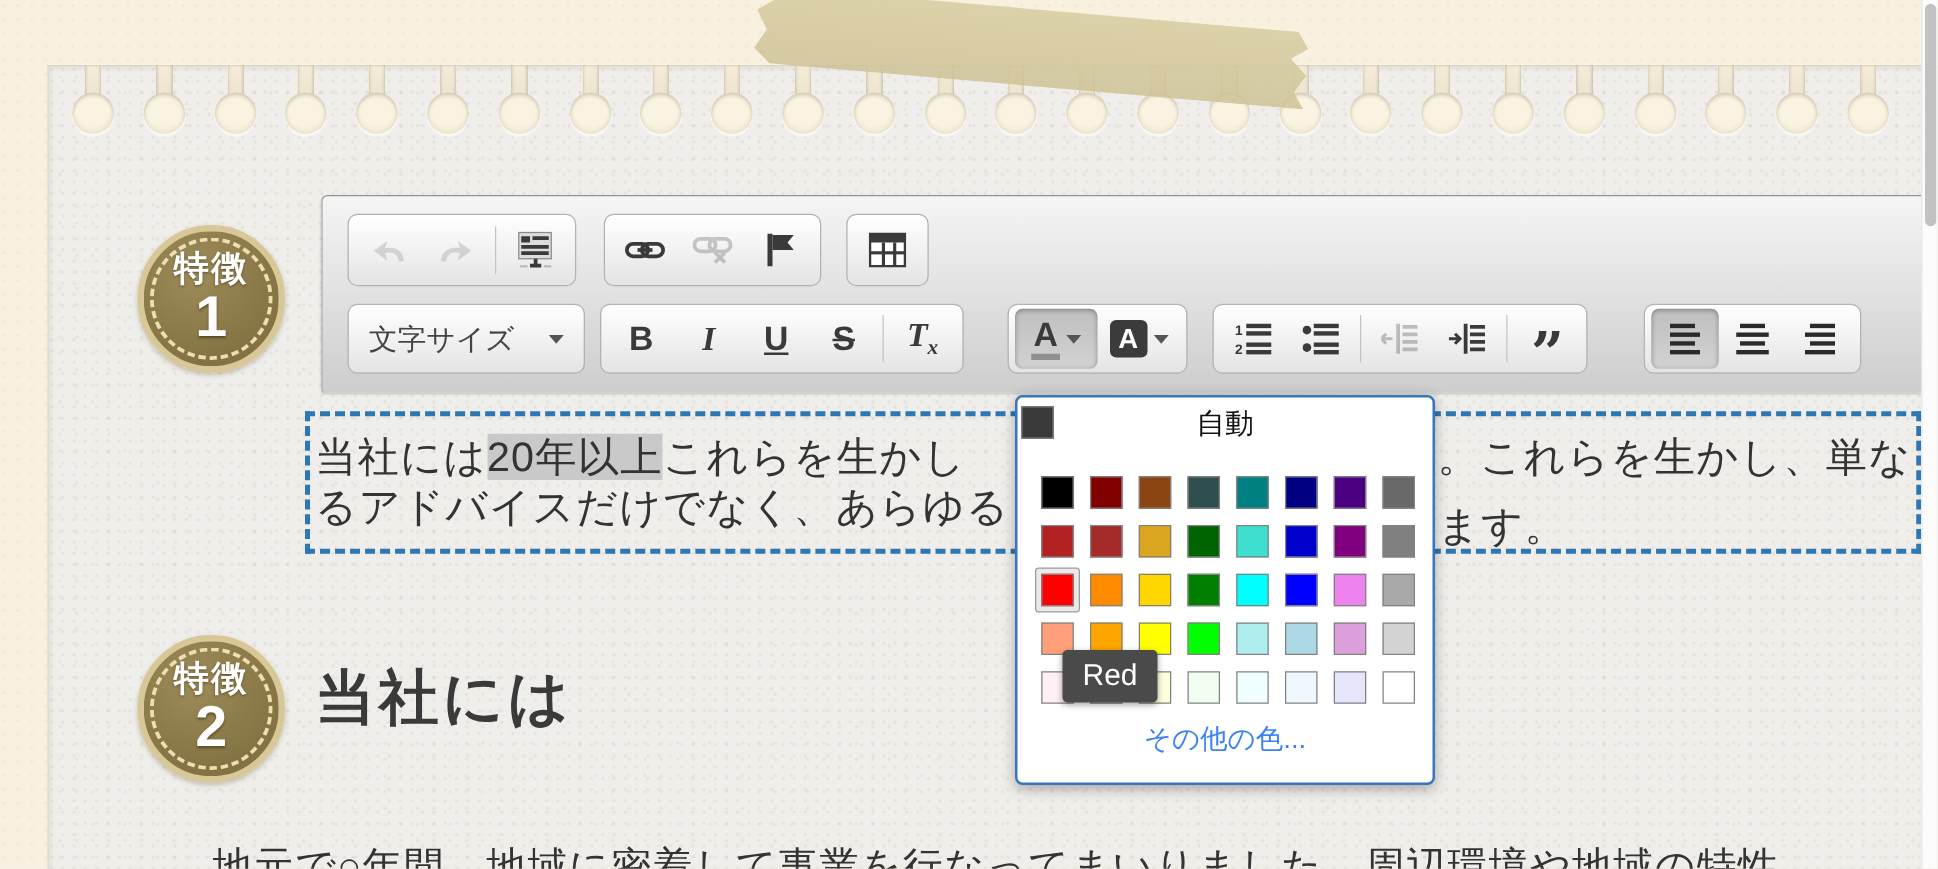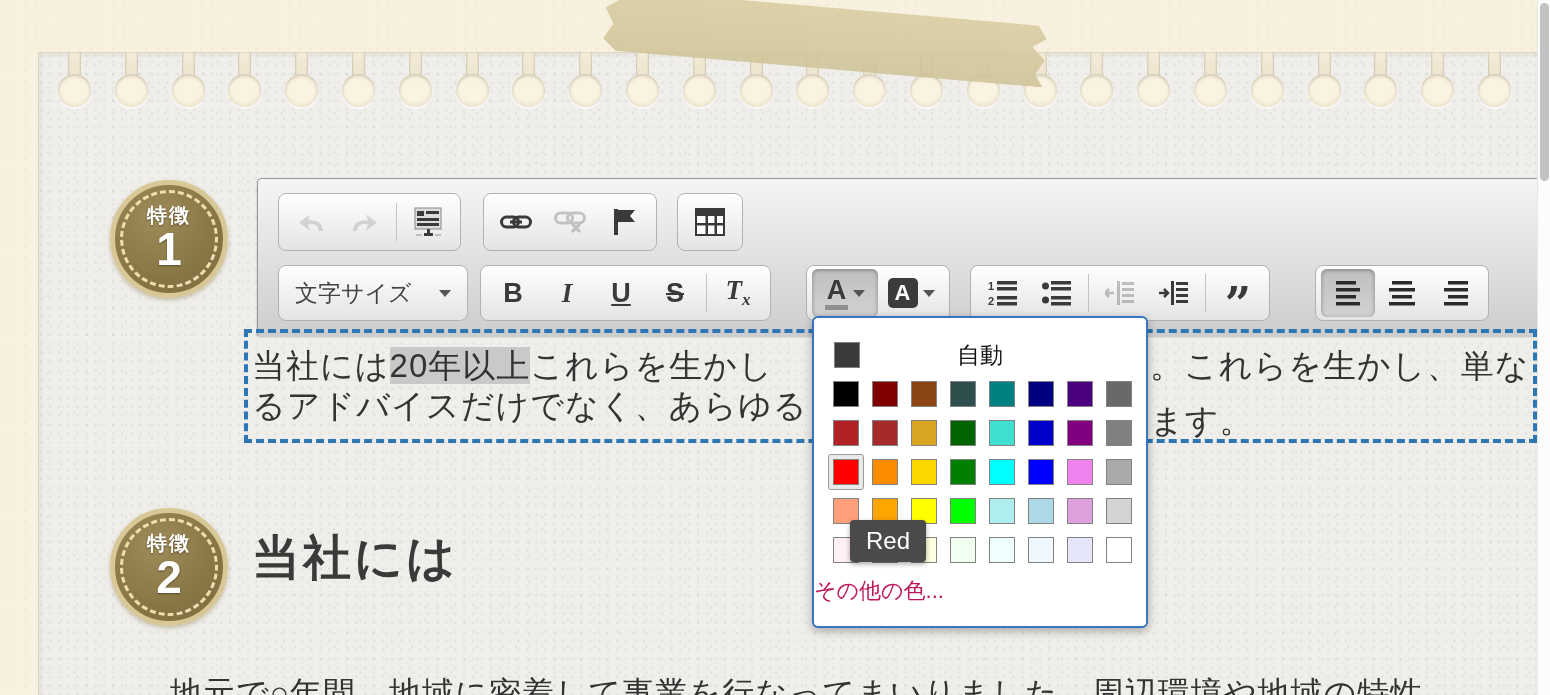--- a/index.html
+++ b/index.html
@@ -49,25 +49,25 @@
     position:absolute; width:118px; height:118px; border-radius:50%;
     background:radial-gradient(circle at 38% 30%, #9d8b59, #857242 72%);
     border:5px solid #d9c897;
     box-shadow:0 2px 4px rgba(110,95,55,.35);
     display:flex; flex-direction:column; align-items:center; justify-content:center;
     color:#fff; text-align:center;
   }
   .badge .stitch {
     position:absolute; inset:5px; border:3px dashed #ecdfb2; border-radius:50%;
   }
-  .badge .b-label { font-size:20px; font-weight:bold; letter-spacing:2px; text-shadow:0 1px 2px rgba(60,50,20,.65); line-height:1; }
+  .badge .b-label { font-size:28px; font-weight:bold; letter-spacing:2px; text-shadow:0 1px 2px rgba(60,50,20,.65); line-height:1; }
   .badge .b-num   { font-size:46px; font-weight:bold; text-shadow:0 1px 2px rgba(60,50,20,.65); line-height:1.05; }
   
   .toolbar {
-    position:absolute; left:257px; top:178px; width:1280px; height:158px;
+    position:absolute; left:257px; top:156px; width:1280px; height:158px;
     background:linear-gradient(#f5f5f5, #cdcdcd);
     border-top:1px solid #979797; border-left:1px solid #979797;
     border-top-left-radius:5px; border-bottom-left-radius:3px;
     box-shadow:0 1px 2px rgba(0,0,0,.2);
   }
   .tb-row { position:absolute; left:0; width:100%; }
   .btn-group {
     position:absolute; display:flex; align-items:center;
     background:linear-gradient(#ffffff,#e4e4e4);
     border:1px solid #b2b2b2; border-radius:8px;
@@ -112,42 +112,42 @@
   .edit-border {
     position:absolute; left:244px; top:329px; width:1293px; height:114px;
     border:4px dashed #2e77b5;
   }
   .doc-line { position:absolute; font-size:33px; color:#333; letter-spacing:1px; white-space:nowrap; }
   .hl { background:#c9c9c9; }
   
   .color-panel {
     position:absolute; left:812px; top:316px; width:336px; height:312px;
     background:#fff; border:2px solid #3875c0; border-radius:6px;
-    box-shadow:0 3px 10px rgba(0,0,0,.3); z-index:20; padding:20px;
+    box-shadow:0 3px 10px rgba(0,0,0,.3); z-index:20; padding:3px;
   }
   .auto-row { position:relative; height:34px; display:flex; align-items:center; }
   .auto-sw { width:26px; height:26px; background:#3a3a3a; border:1px solid #808080; }
   .auto-label { position:absolute; left:0; right:0; text-align:center; font-size:23px; color:#111; }
   .sw-grid {
     position:absolute; left:12px; top:56px; width:312px;
     display:grid; grid-template-columns:repeat(8,39px); grid-auto-rows:39px;
     justify-items:center; align-items:center;
   }
   .sw { width:26px; height:26px; border:1px solid #828282; }
   .sw-sel {
     width:36px; height:36px; border:1px solid #9a9a9a; background:#eaeaea;
     border-radius:3px; display:flex; align-items:center; justify-content:center;
   }
   .color-tooltip {
     position:absolute; left:36px; top:202px; width:76px; height:42px;
     background:#4a4a4a; color:#fff; border-radius:4px; z-index:25;
     display:flex; align-items:center; justify-content:center; font-size:24px;
     box-shadow:0 2px 5px rgba(0,0,0,.35);
   }
-  .more-colors { position:absolute; left:0; right:0; top:258px; text-align:left; font-size:22px; color:#be185d; }
+  .more-colors { position:absolute; left:0; right:0; top:258px; text-align:center; font-size:22px; color:#3b82f6; }
   
   .heading2 { position:absolute; left:252px; top:526px; font-size:48px; font-weight:bold; color:#3a3a3a; letter-spacing:3px; }
   .bottom-text { position:absolute; left:170px; top:672px; font-size:32px; color:#333; letter-spacing:1px; white-space:nowrap; }
   
   .scrollbar { position:absolute; right:0; top:0; width:13px; height:695px; background:#fcfcfc; border-left:1px solid #e6e6e6; z-index:40; }
   .scroll-thumb { position:absolute; left:2px; top:3px; width:9px; height:178px; background:#c2c2c2; border-radius:5px; }
   svg { display:block; }
 </style>
 </head>
 <body>

